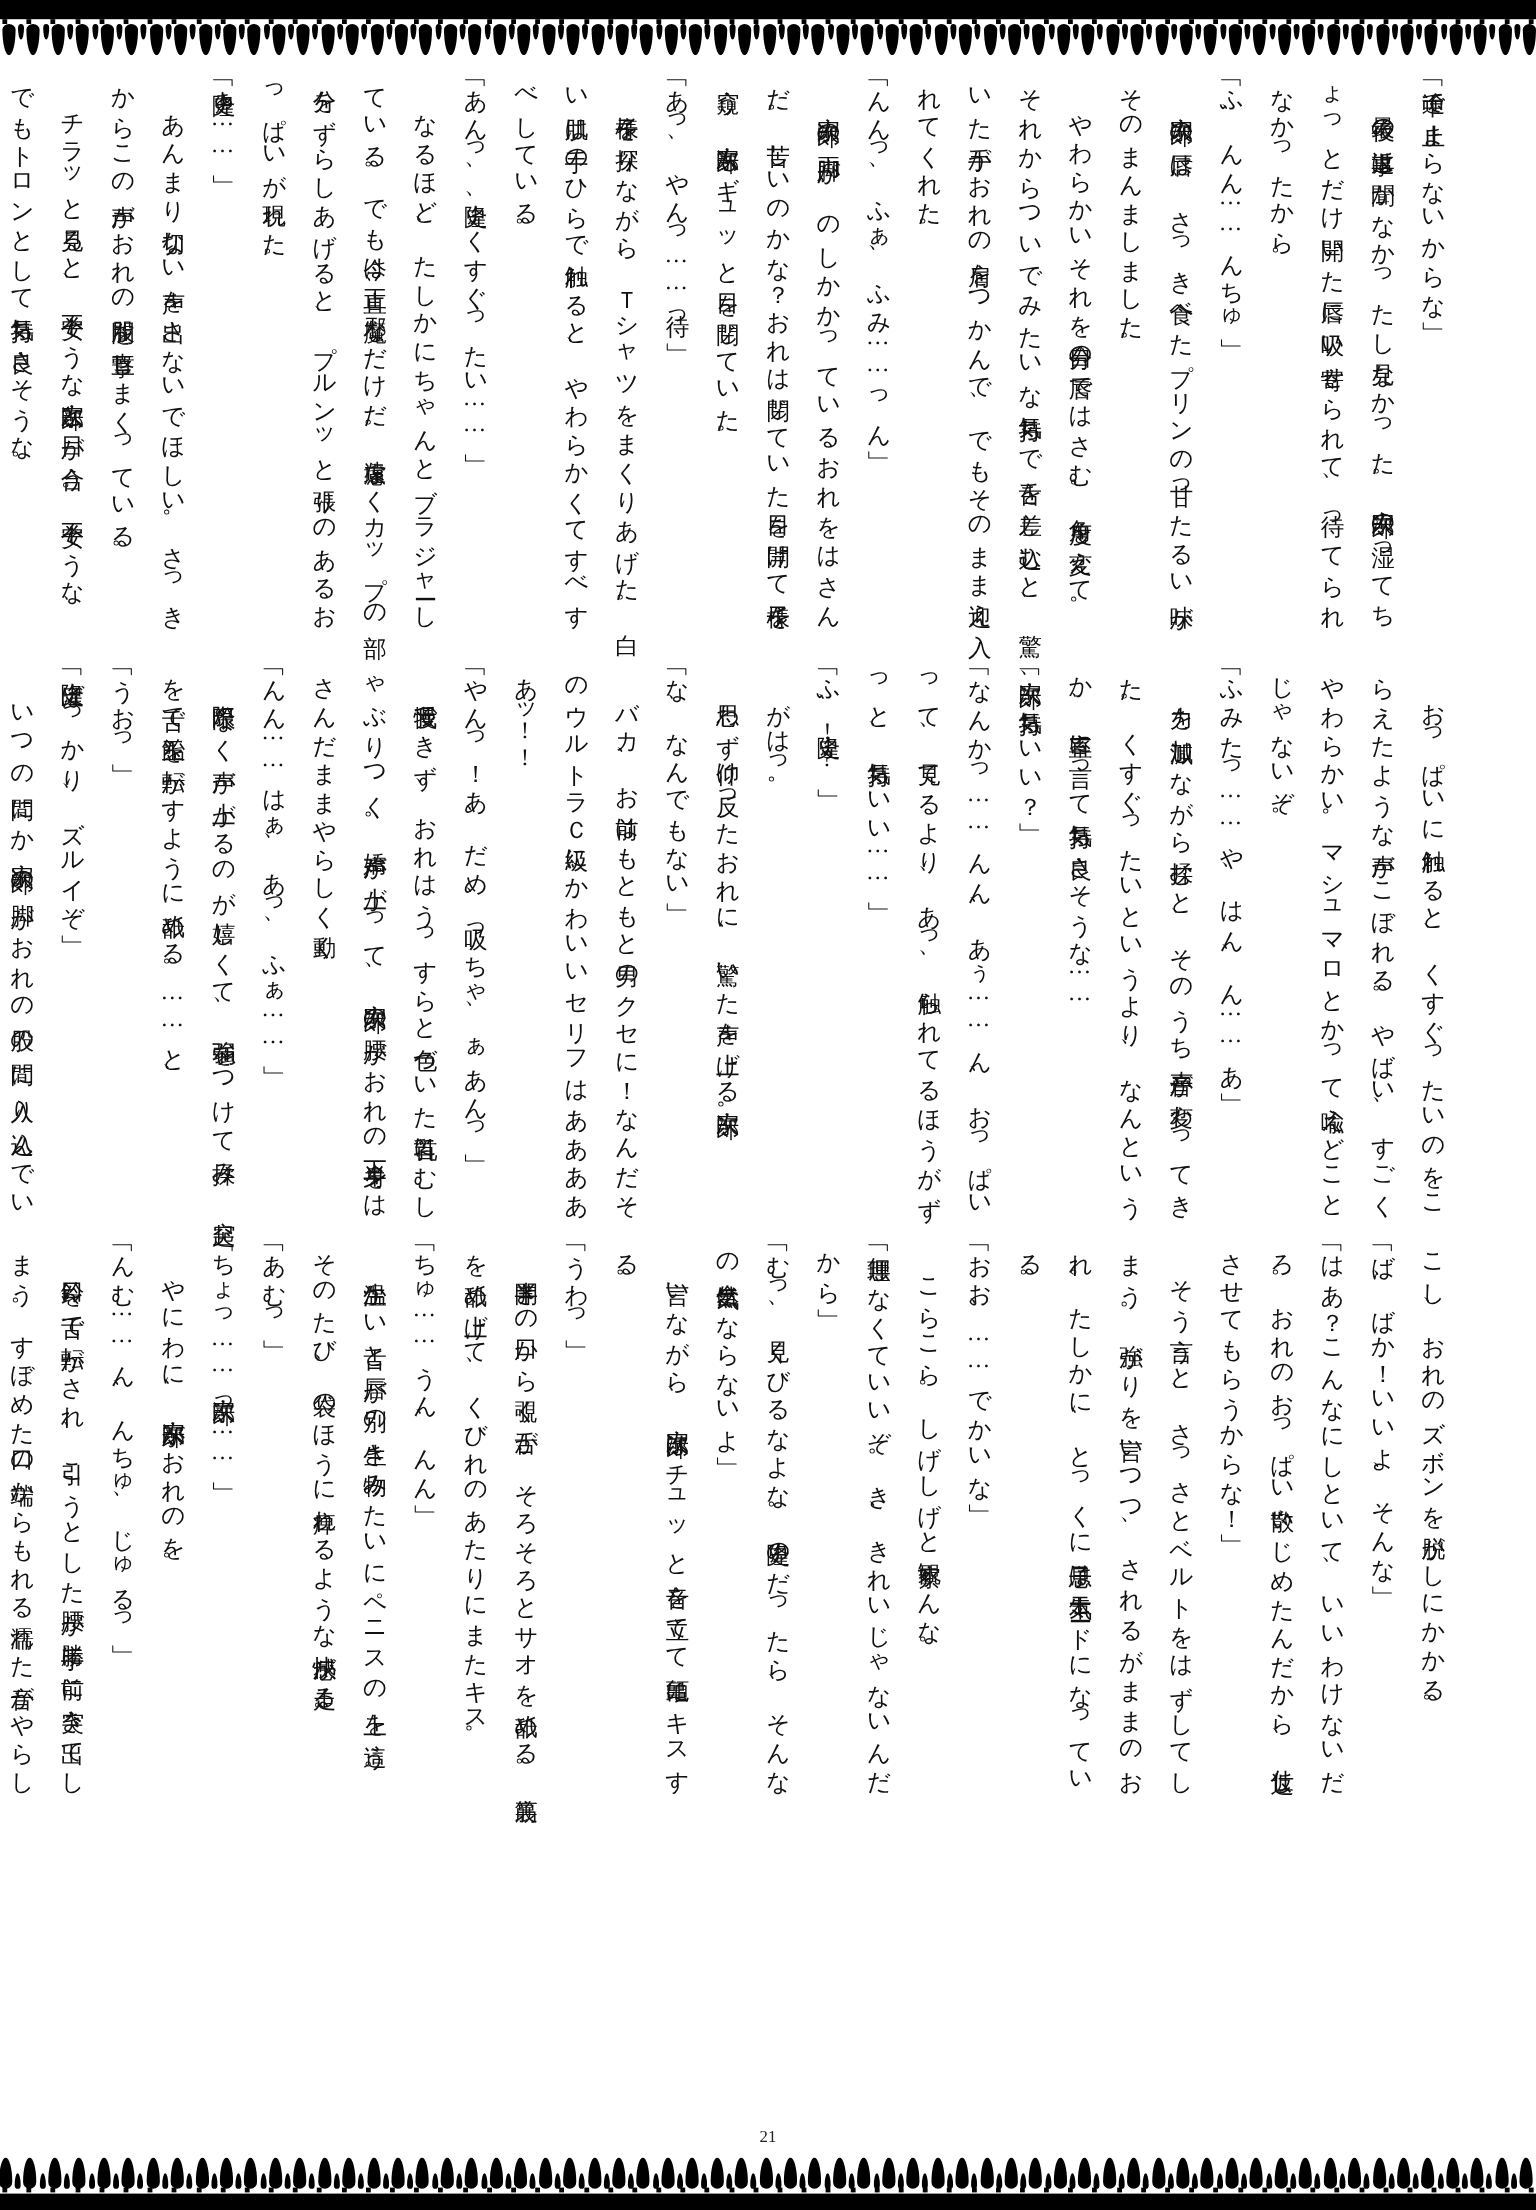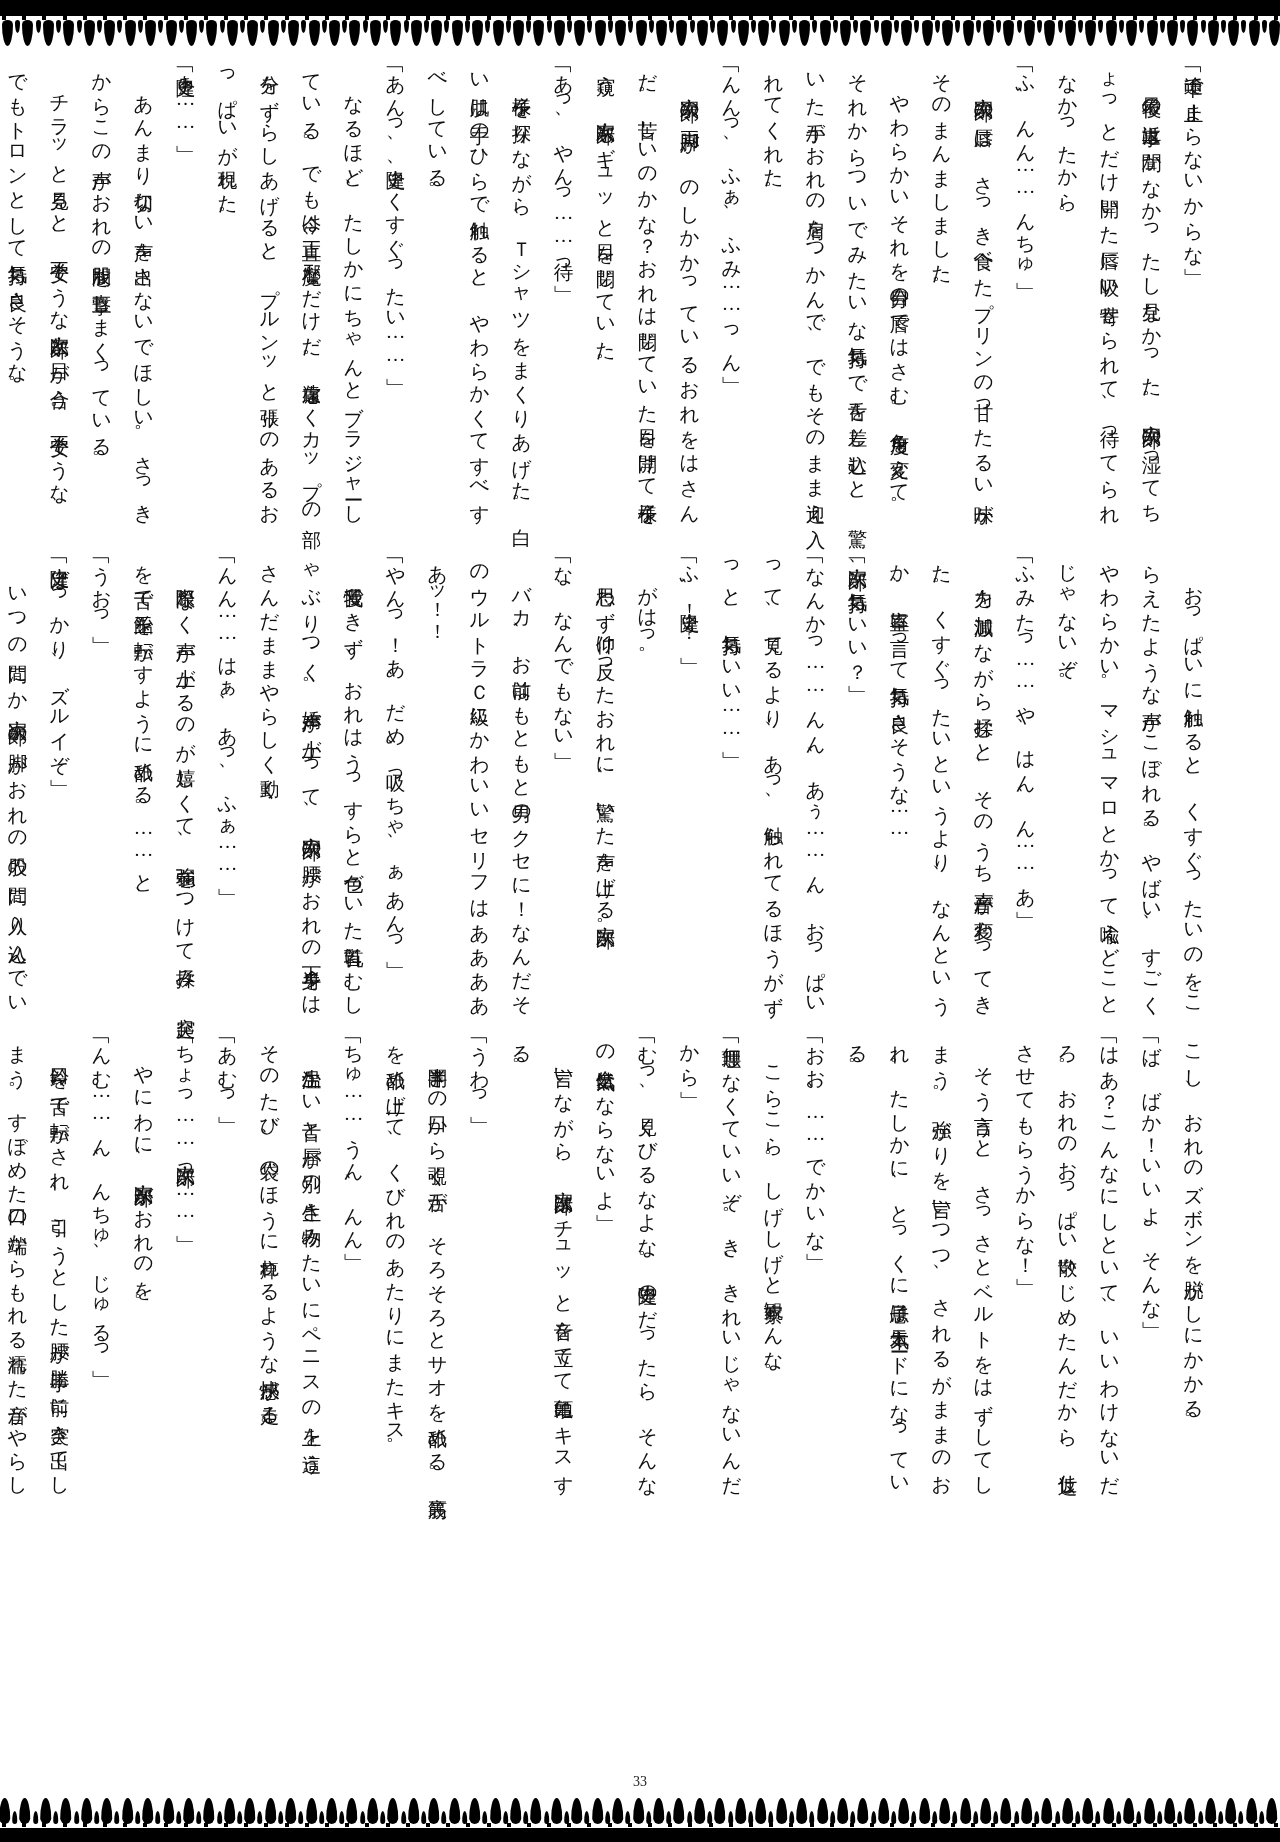--- a/index.html
+++ b/index.html
@@ -592,15 +592,15 @@
         <span class="spike"></span>
         <span class="spike small"></span>
         <span class="spike"></span>
         <span class="spike small"></span>
         <span class="spike"></span>
         <span class="spike small"></span>
         <span class="spike"></span>
       </div>
   </div>
 
-  <div class="page-number">33</div>
+  <div class="page-number">21</div>
 
 </div>
 
 </body></html>

